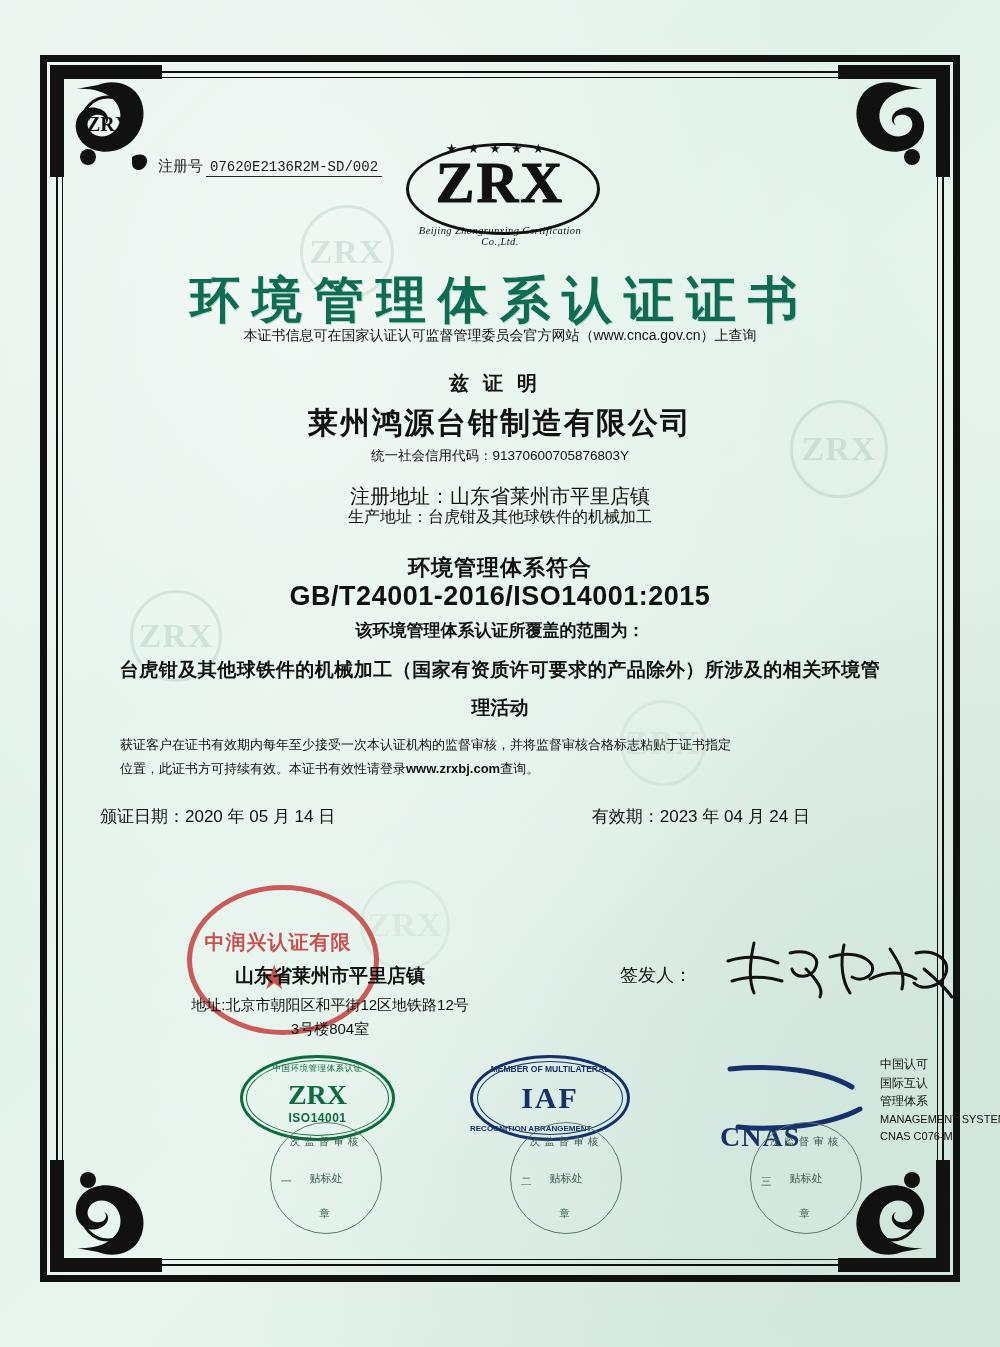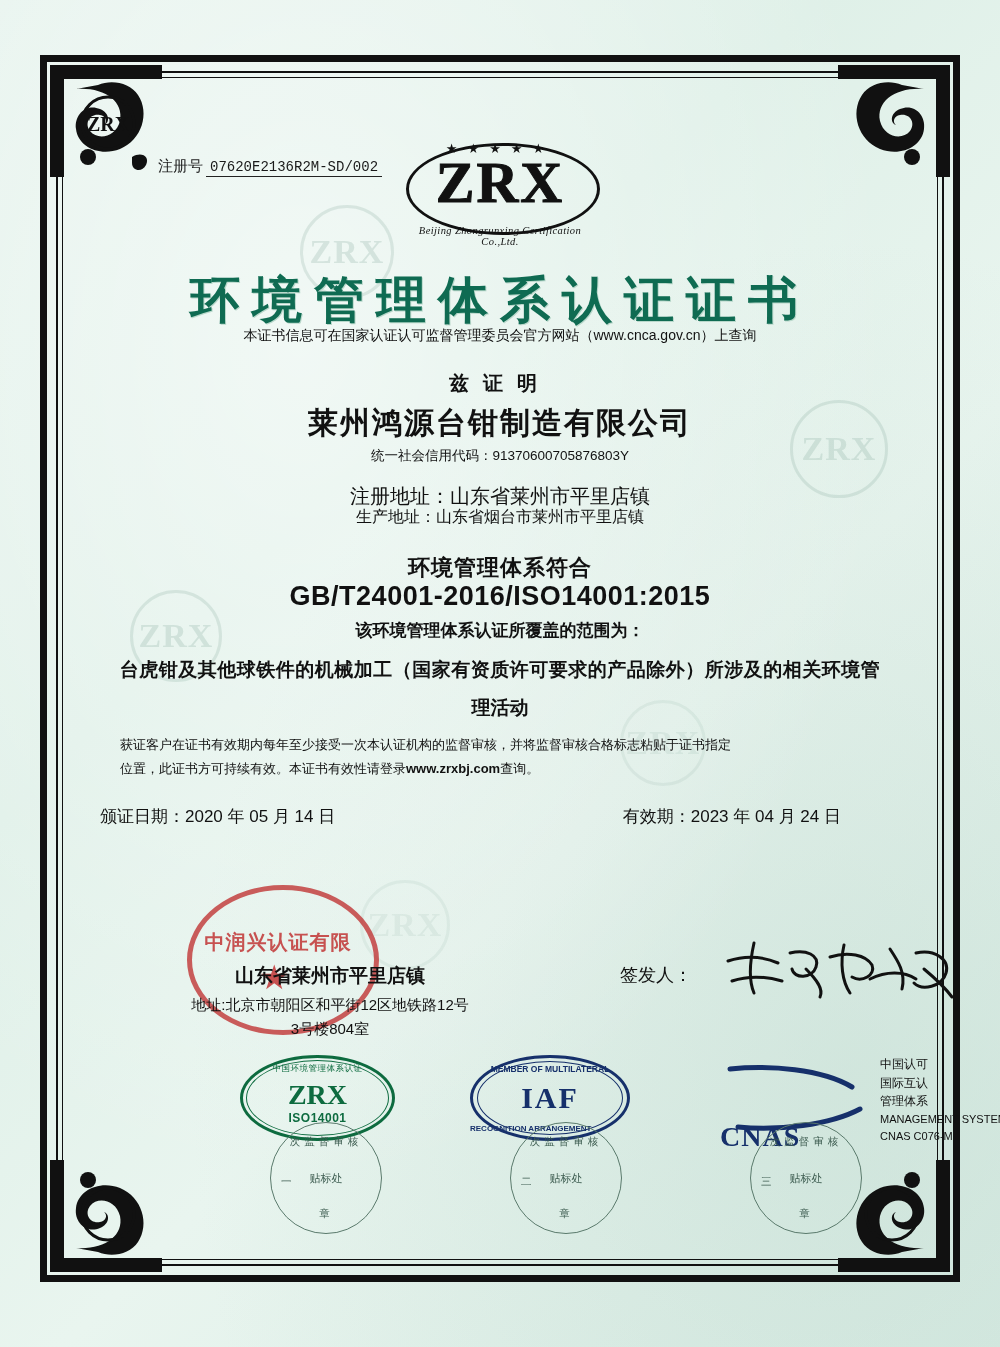--- a/index.html
+++ b/index.html
@@ -323,39 +323,39 @@
       <div class="zrx">ZRX</div>
       <div class="sub">Beijing Zhongrunxing Certification Co.,Ltd.</div>
     </div>
 
     <div class="title">环境管理体系认证证书</div>
     <div class="subtitle">本证书信息可在国家认证认可监督管理委员会官方网站（www.cnca.gov.cn）上查询</div>
     <div class="zizheng">兹证明</div>
     <div class="company">莱州鸿源台钳制造有限公司</div>
     <div class="credit">统一社会信用代码：91370600705876803Y</div>
     <div class="addr1">注册地址：山东省莱州市平里店镇</div>
-    <div class="addr2">生产地址：山东省烟台市莱州市平里店镇</div>
+    <div class="addr2">生产地址：台虎钳及其他球铁件的机械加工</div>
     <div class="conform">环境管理体系符合</div>
     <div class="standard">GB/T24001-2016/ISO14001:2015</div>
     <div class="scope-label">该环境管理体系认证所覆盖的范围为：</div>
     <div class="scope-line1">台虎钳及其他球铁件的机械加工（国家有资质许可要求的产品除外）所涉及的相关环境管</div>
     <div class="scope-line2">理活动</div>
 
     <div class="note">
       <div>获证客户在证书有效期内每年至少接受一次本认证机构的监督审核，并将监督审核合格标志粘贴于证书指定</div>
       <div>
         <span>位置，此证书方可持续有效。本证书有效性请登录</span><b>www.zrxbj.com</b><span>查询。</span>
       </div>
     </div>
 
     <div class="dates">
       <div>
         <span class="label">颁证日期：</span><span class="val">2020 年 05 月 14 日</span>
       </div>
-      <div style="margin-right:59px">
+      <div style="margin-right:90px">
         <span class="label">有效期：</span><span class="val">2023 年 04 月 24 日</span>
       </div>
     </div>
 
     <div class="seal">
       <div class="ring"></div>
       <div class="txt">中润兴认证有限</div>
       <div class="star">★</div>
     </div>
 

